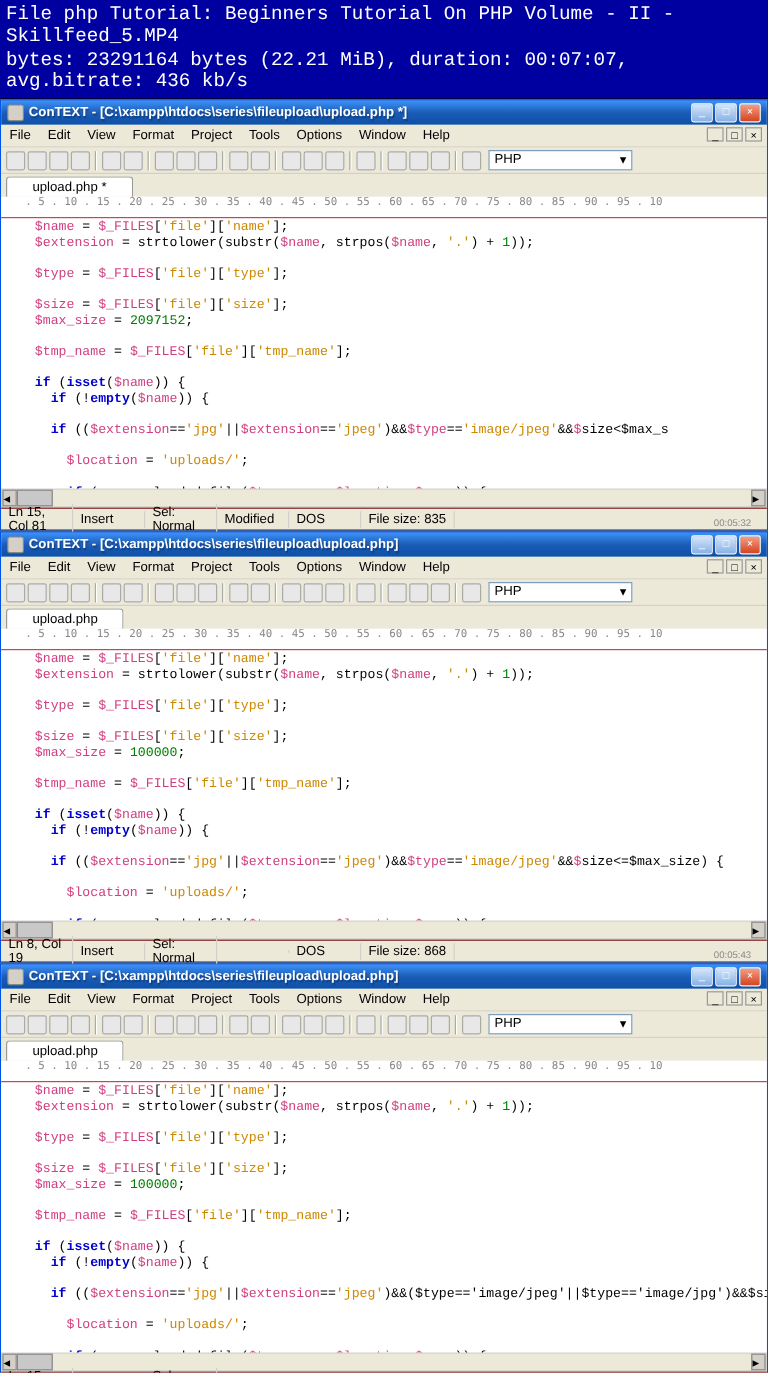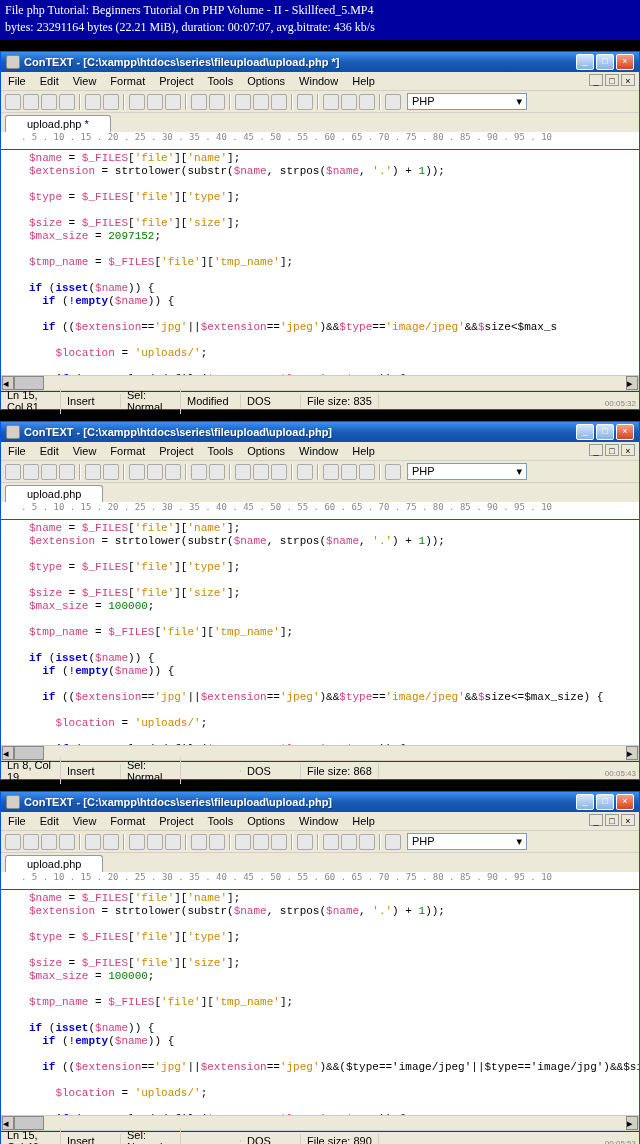--- a/index.html
+++ b/index.html
@@ -1,19 +1,19 @@
 <!DOCTYPE html>
 <html><head>
 <meta charset="utf-8">
 <style>
 *{margin:0;padding:0;box-sizing:border-box}
 body{width:640px;height:1144px;background:#000;font-family:Tahoma,Arial,sans-serif;font-size:11px;overflow:hidden}
-.terminal{background:#0000a0;color:#fff;padding:3px 5px;font-family:Liberation Serif, serif;font-size:12px}
+.terminal{background:#0000a0;color:#fff;padding:3px 5px;font-family:Liberation Mono, monospace;font-size:16px}
 .terminal .line{margin-bottom:2px}
-.window{background:#ffffff;border:1px solid #0054e3;margin-top:11px}
+.window{background:#ffffff;border:1px solid #0054e3;margin-top:1px}
 .titlebar{background:linear-gradient(to bottom,#3b91f7 0%,#1b5cb6 50%,#0d50a8 100%);color:#fff;padding:3px 5px;display:flex;align-items:center;height:20px;font-size:11px}
 .titlebar .icon{width:14px;height:14px;background:#d4d0c8;border:1px solid #888;border-radius:2px;margin-right:4px}
 .titlebar .title{flex:1;font-weight:bold;text-shadow:1px 1px 1px rgba(0,0,0,0.3)}
 .winbtn{width:18px;height:16px;background:linear-gradient(to bottom,#f5b9a3,#e47454);border:1px solid #fff;border-radius:2px;margin-left:2px;text-align:center;line-height:12px;font-size:9px;color:#fff}
 .winbtn.min,.winbtn.max{background:linear-gradient(to bottom,#d6e6fb,#87b2e6)}
 .winbtn.close{background:linear-gradient(to bottom,#f59e82,#d4451f)}
 .menubar{background:#ece9d8;padding:2px 4px;display:flex;gap:8px;border-bottom:1px solid #d4d0c8;font-size:11px}
 .menubar span{padding:1px 3px}
 .menubar .mdi{margin-left:auto;display:flex;gap:2px}
 .menubar .mdi span{width:14px;height:12px;border:1px solid #999;background:#ece9d8;font-size:9px;text-align:center;line-height:10px}
@@ -27,21 +27,21 @@
 .editor{background:#fff;font-family:Liberation Mono, monospace;font-size:11px;line-height:13px;padding:2px 4px 2px 28px;height:225px;overflow:hidden;white-space:pre;color:#000;position:relative}
 .kw{color:#0000cc;font-weight:bold}
 .var{color:#d04080}
 .str{color:#cc8800}
 .num{color:#008000}
 .scrollbar{background:#ece9d8;height:16px;border:1px solid #ccc;display:flex}
 .scrollbar .thumb{background:#c8c8c8;width:30px;border:1px solid #888}
 .statusbar{background:#ece9d8;border-top:1px solid #7f1d1d;height:18px;display:flex;font-size:11px;align-items:center}
 .statusbar span{padding:1px 6px;border-right:1px solid #d4d0c8}
 .statusbar .sp{width:60px}
-.time{position:absolute;bottom:1px;right:3px;color:#888;font-size:8px}
+.time{position:absolute;bottom:1px;right:13px;color:#888;font-size:8px}
 </style>
 </head>
 <body>
 
 <div class="terminal">
   <div class="line">File php Tutorial: Beginners Tutorial On PHP Volume - II - Skillfeed_5.MP4</div>
   <div class="line">bytes: 23291164 bytes (22.21 MiB), duration: 00:07:07, avg.bitrate: 436 kb/s</div>
 </div>
 
 <div class="window" style="position:relative">

